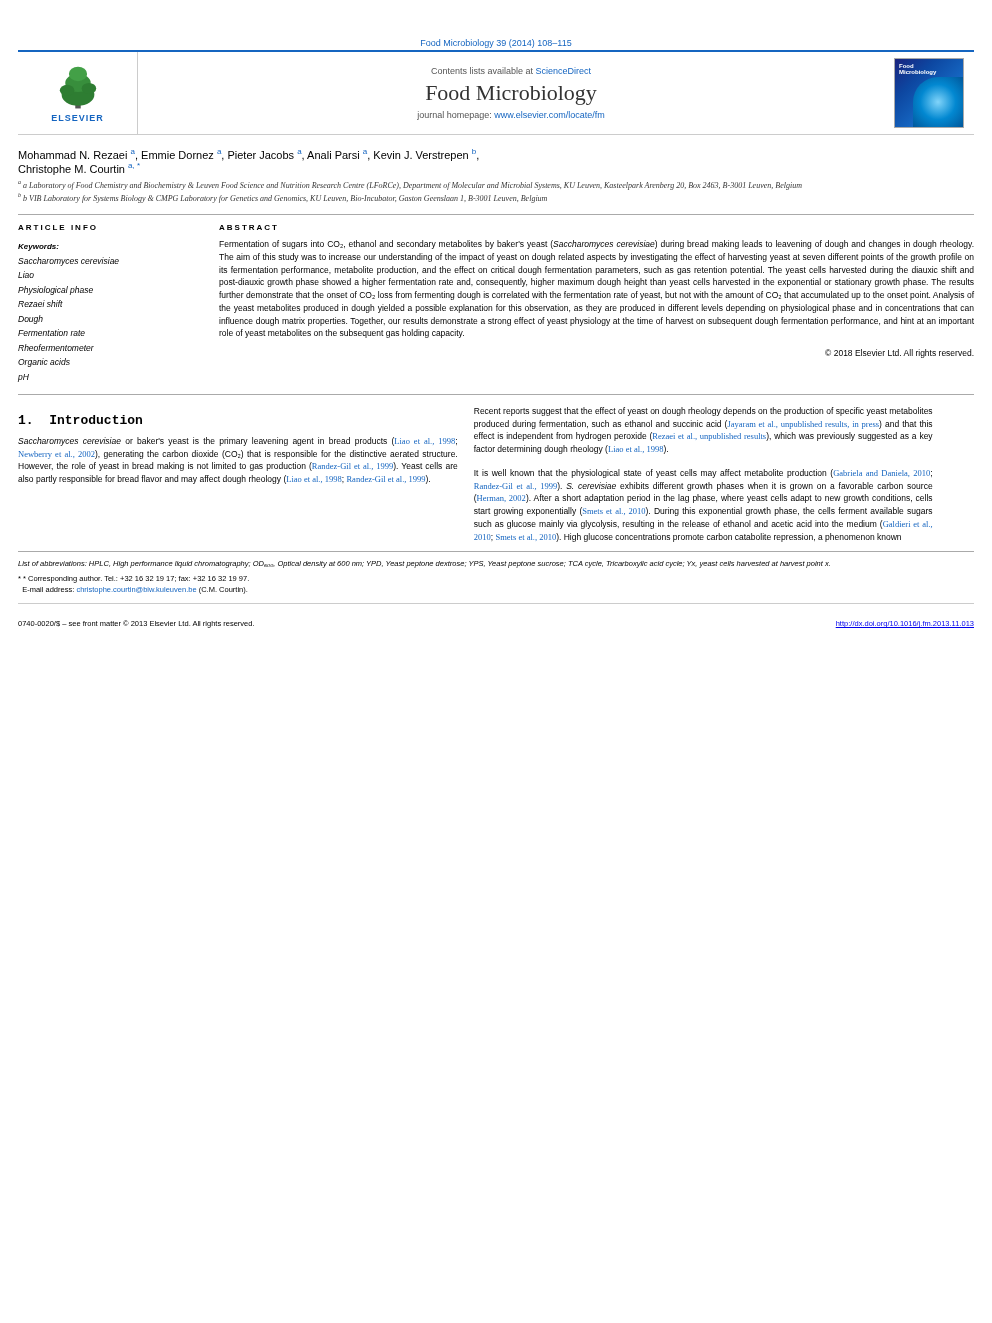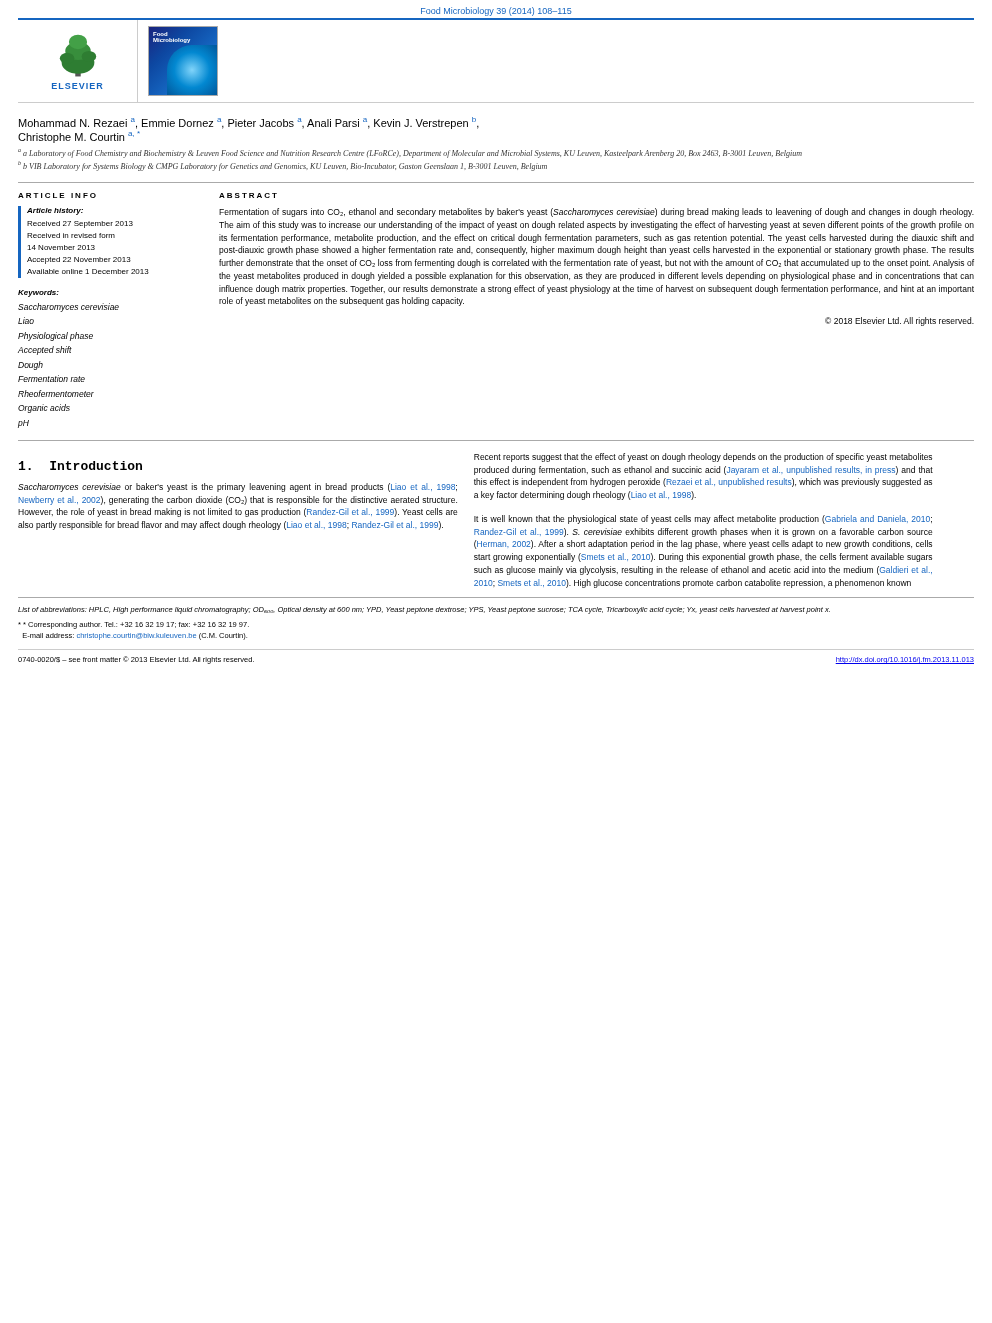--- a/index.html
+++ b/index.html
@@ -17,20 +17,21 @@
       background: #fff;
       position: relative;
     }
     
     .top-ref {
       text-align: center;
       font-size: 9px;
       color: #1565c0;
       padding: 6px 0 2px 0;
       font-family: Arial, sans-serif;
+      margin-top: 32px;
     }
     
     .journal-header {
       display: flex;
       align-items: stretch;
       border-top: 2px solid #1565c0;
       border-bottom: 1px solid #ccc;
       margin: 0 18px;
     }
     .header-left {
@@ -292,21 +293,21 @@
       text-align: justify;
       color: #000;
       font-family: Arial, sans-serif;
     }
     .body-text em {
       font-style: italic;
     }
     .body-text a, .cite-link {
       color: #1565c0;
       text-decoration: none;
-      font-family: Liberation Sans, sans-serif;
+      font-family: Liberation Serif, serif;
     }
     
     .footnotes-section {
       margin: 8px 18px 0 18px;
       border-top: 1px solid #aaa;
       padding-top: 6px;
     }
     .footnote-text {
       font-size: 7.5px;
       line-height: 1.5;
@@ -316,21 +317,21 @@
     .footnote-text a {
       color: #1565c0;
       text-decoration: none;
     }
     .footnote-star {
       font-size: 7.5px;
     }
     .bottom-bar {
       margin: 8px 18px 0 18px;
       border-top: 1px solid #ccc;
-      padding-top: 5px;
+      padding-top: 15px;
       display: flex;
       justify-content: space-between;
       align-items: flex-start;
     }
     .issn-text {
       font-size: 7.5px;
       font-family: Arial, sans-serif;
       color: #000;
     }
     .doi-link {
@@ -356,20 +357,31 @@
           <rect x="27" y="40" width="6" height="10" fill="#555"></rect>
           <ellipse cx="30" cy="35" rx="18" ry="12" fill="#2e7d32"></ellipse>
           <ellipse cx="30" cy="22" rx="14" ry="10" fill="#388e3c"></ellipse>
           <ellipse cx="30" cy="12" rx="10" ry="8" fill="#43a047"></ellipse>
           <ellipse cx="18" cy="30" rx="8" ry="6" fill="#2e7d32"></ellipse>
           <ellipse cx="42" cy="28" rx="8" ry="6" fill="#2e7d32"></ellipse>
         </svg>
         <span class="elsevier-text">ELSEVIER</span>
       </div>
     </div>
+    <div class="header-center">
+      <div class="science-direct-link">
+        <span>Contents lists available at</span>
+        <a href="#">ScienceDirect</a>
+      </div>
+      <div class="journal-title-header">Food Microbiology</div>
+      <div class="journal-homepage">
+        <span>journal homepage:</span>
+        <a href="#">www.elsevier.com/locate/fm</a>
+      </div>
+    </div>
     <div class="header-right">
       <div class="journal-cover">
         <span class="journal-cover-text">Food<br>Microbiology</span>
         <div class="journal-cover-img"></div>
       </div>
     </div>
   </div>
 
   <div class="article-body">
 
@@ -383,35 +395,27 @@
       <div><sup>a</sup> <span>a Laboratory of Food Chemistry and Biochemistry &amp; Leuven Food Science and Nutrition Research Centre (LFoRCe), Department of Molecular and Microbial Systems, KU Leuven, Kasteelpark Arenberg 20, Box 2463, B-3001 Leuven, Belgium</span></div>
       <div><sup>b</sup> <span>b VIB Laboratory for Systems Biology &amp; CMPG Laboratory for Genetics and Genomics, KU Leuven, Bio-Incubator, Gaston Geenslaan 1, B-3001 Leuven, Belgium</span></div>
     </div>
 
     <hr class="divider">
 
     <div class="two-col">
 
       <div class="left-col">
         <div class="section-heading">ARTICLE INFO</div>
-        <div class="article-info-box">
-          <div class="info-group-title">Article history:</div>
-          <div class="info-line">Received 27 September 2013</div>
-          <div class="info-line">Received in revised form</div>
-          <div class="info-line">14 November 2013</div>
-          <div class="info-line">Accepted 22 November 2013</div>
-          <div class="info-line">Available online 1 December 2013</div>
-        </div>
 
         <div class="keywords-section">
           <div class="info-group-title">Keywords:</div>
           <div class="keyword-item"><em>Saccharomyces cerevisiae</em></div>
           <div class="keyword-item">Liao</div>
           <div class="keyword-item">Physiological phase</div>
-          <div class="keyword-item">Accepted shift</div>
+          <div class="keyword-item">Rezaei shift</div>
           <div class="keyword-item">Dough</div>
           <div class="keyword-item">Fermentation rate</div>
           <div class="keyword-item">Rheofermentometer</div>
           <div class="keyword-item">Organic acids</div>
           <div class="keyword-item">pH</div>
         </div>
       </div>
 
       <div class="right-col">
         <div class="section-heading">ABSTRACT</div>

